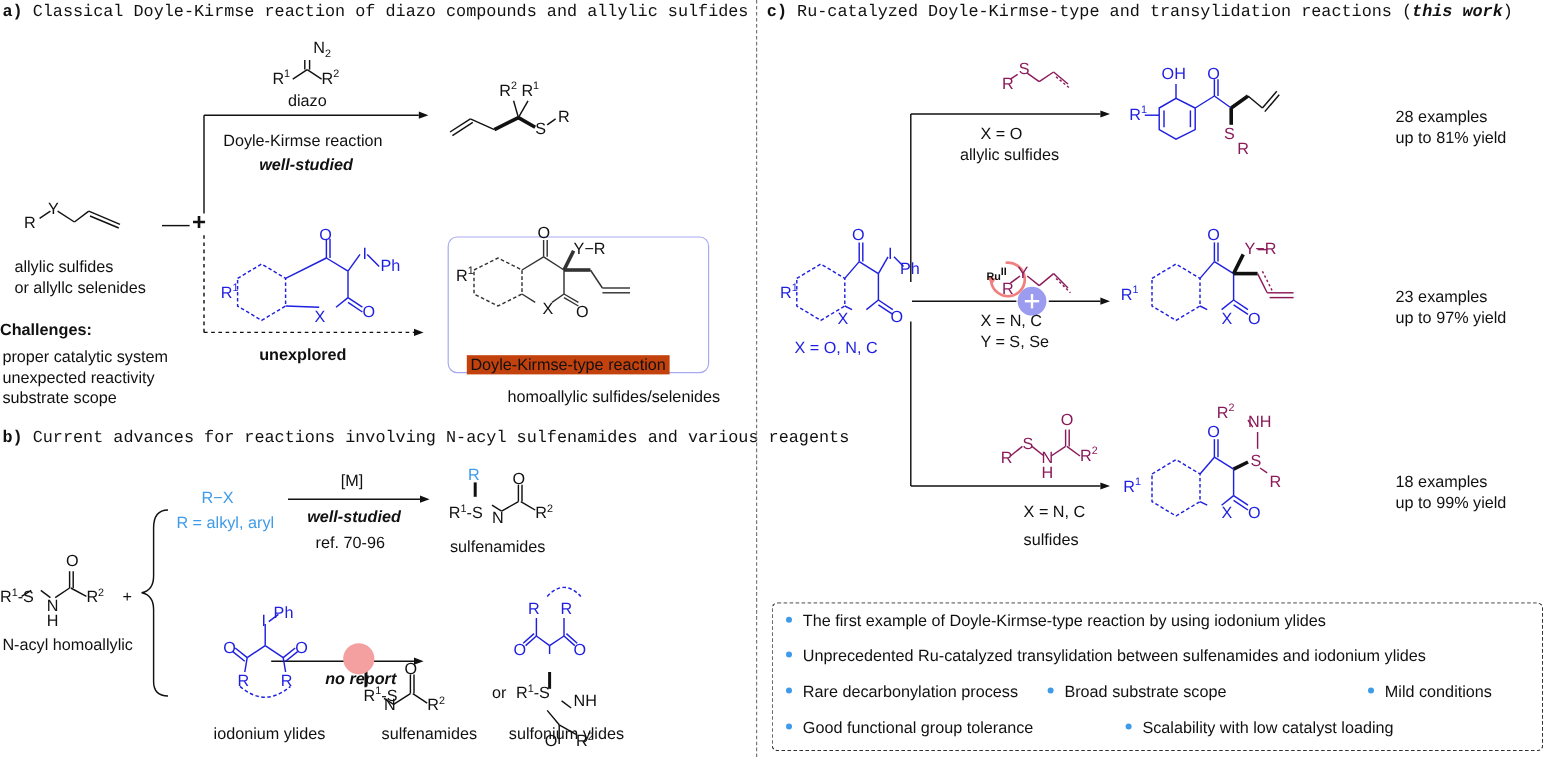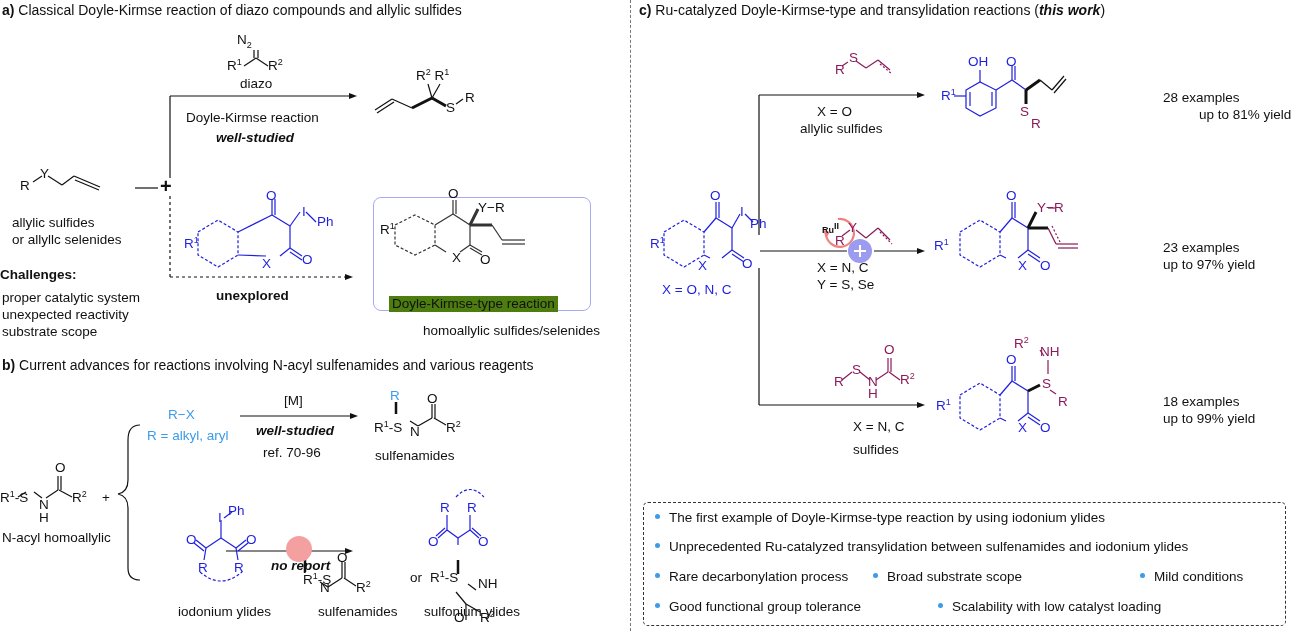--- a/index.html
+++ b/index.html
@@ -1,18 +1,18 @@
 <!DOCTYPE html>
 <html><head>
 <meta charset="utf-8">
 <style>
   html,body{margin:0;padding:0;background:#fff;}
   body{width:1294px;height:631px;position:relative;overflow:hidden;font-family:"Liberation Sans",sans-serif;color:#111;}
   .t{position:absolute;white-space:nowrap;font-size:13.5px;line-height:16px;}
-  .title{font-size:14px;}
+  .title{font-size:14px;font-family:Liberation Mono, monospace;}
   .title b{font-weight:bold;}
   .blue{color:#1f1fe0;}
   .lblue{color:#3d9be9;}
   .plum{color:#8b1a5a;}
   .bi{font-weight:bold;font-style:italic;}
   .b{font-weight:bold;}
   svg.chem{position:absolute;left:0;top:0;overflow:visible;}
   .divider{position:absolute;left:630px;top:0;width:0;height:631px;border-left:1.5px dashed #777;}
   .summary{position:absolute;left:643px;top:502px;width:641px;height:122px;border:1.3px dashed #333;border-radius:5px;}
   .bullet{position:absolute;font-size:13.5px;white-space:nowrap;}
@@ -287,21 +287,21 @@
     </g>
     <line x1="1028" y1="391" x2="1040" y2="385" stroke="#111" stroke-width="3"></line>
     <g stroke="#8b1a5a">
       <line x1="1048" y1="374" x2="1048" y2="360"></line>
         <line x1="1050" y1="390" x2="1056" y2="394"></line>
       <line x1="1044" y1="356" x2="1040" y2="350"></line>
     </g>
   </g>
 </svg>
 
-<div class="t" style="left:237px;top:32px;">N<sub>2</sub></div>
+<div class="t" style="left:261px;top:32px;">N<sub>2</sub></div>
 <div class="t" style="left:227px;top:58px;">R<sup>1</sup></div>
 <div class="t" style="left:268px;top:58px;">R<sup>2</sup></div>
 <div class="t" style="left:240px;top:76px;">diazo</div>
 <div class="t" style="left:186px;top:110px;">Doyle-Kirmse reaction</div>
 <div class="t bi" style="left:216px;top:130px;">well-studied</div>
 <div class="t" style="left:416px;top:68px;">R<sup>2</sup> R<sup>1</sup></div>
 <div class="t" style="left:446px;top:100px;">S</div>
 <div class="t" style="left:465px;top:90px;">R</div>
 
 <div class="t" style="left:20px;top:178px;">R</div>
@@ -321,21 +321,21 @@
 <div class="t blue" style="left:262px;top:256px;">X</div>
 <div class="t blue" style="left:302px;top:252px;">O</div>
 <div class="t b" style="left:216px;top:288px;">unexplored</div>
 
 <div class="prodbox"></div>
 <div class="t" style="left:380px;top:222px;">R<sup>1</sup></div>
 <div class="t" style="left:448px;top:186px;">O</div>
 <div class="t" style="left:478px;top:200px;">Y−R</div>
 <div class="t" style="left:452px;top:250px;">X</div>
 <div class="t" style="left:480px;top:252px;">O</div>
-<div class="t" style="left:389px;top:296px;background:#4d7c0f;padding:0 3px;">Doyle-Kirmse-type reaction</div>
+<div class="t" style="left:389px;top:296px;background:#c2410c;padding:0 3px;">Doyle-Kirmse-type reaction</div>
 <div class="t" style="left:384px;top:323px;padding-left:39px;">homoallylic sulfides/selenides</div>
 
 <div class="t title" style="left:2px;top:357px;text-align:right;"><b>b)</b><span> Current advances for reactions involving N-acyl sulfenamides and various reagents</span></div>
 <div class="t lblue" style="left:168px;top:407px;">R−X</div>
 <div class="t lblue" style="left:147px;top:428px;">R = alkyl, aryl</div>
 <div class="t" style="left:284px;top:393px;">[M]</div>
 <div class="t bi" style="left:256px;top:423px;">well-studied</div>
 <div class="t" style="left:263px;top:445px;">ref. 70-96</div>
 <div class="t lblue" style="left:390px;top:388px;">R</div>
 <div class="t" style="left:374px;top:420px;">R<sup>1</sup>-S</div>
@@ -394,21 +394,21 @@
 <div class="t plum" style="left:835px;top:62px;">R</div>
 <div class="t plum" style="left:849px;top:50px;">S</div>
 <div class="t" style="left:817px;top:104px;">X = O</div>
 <div class="t" style="left:800px;top:121px;">allylic sulfides</div>
 <div class="t blue" style="left:941px;top:88px;">R<sup>1</sup></div>
 <div class="t blue" style="left:968px;top:54px;">OH</div>
 <div class="t blue" style="left:1006px;top:54px;">O</div>
 <div class="t plum" style="left:1020px;top:104px;">S</div>
 <div class="t plum" style="left:1031px;top:116px;">R</div>
 <div class="t" style="left:1163px;top:90px;">28 examples</div>
-<div class="t" style="left:1163px;top:107px;margin-left:36px;">up to 81% yield</div>
+<div class="t" style="left:1163px;top:107px;">up to 81% yield</div>
 
 <div class="t plum" style="left:835px;top:233px;">R</div>
 <div class="t plum" style="left:848px;top:220px;">Y</div>
 <div class="t" style="left:817px;top:260px;">X = N, C</div>
 <div class="t" style="left:817px;top:277px;">Y = S, Se</div>
 <div class="t blue" style="left:934px;top:238px;">R<sup>1</sup></div>
 <div class="t blue" style="left:1006px;top:188px;">O</div>
 <div class="t plum" style="left:1037px;top:200px;">Y−R</div>
 <div class="t blue" style="left:1018px;top:258px;">X</div>
 <div class="t blue" style="left:1040px;top:258px;">O</div>

